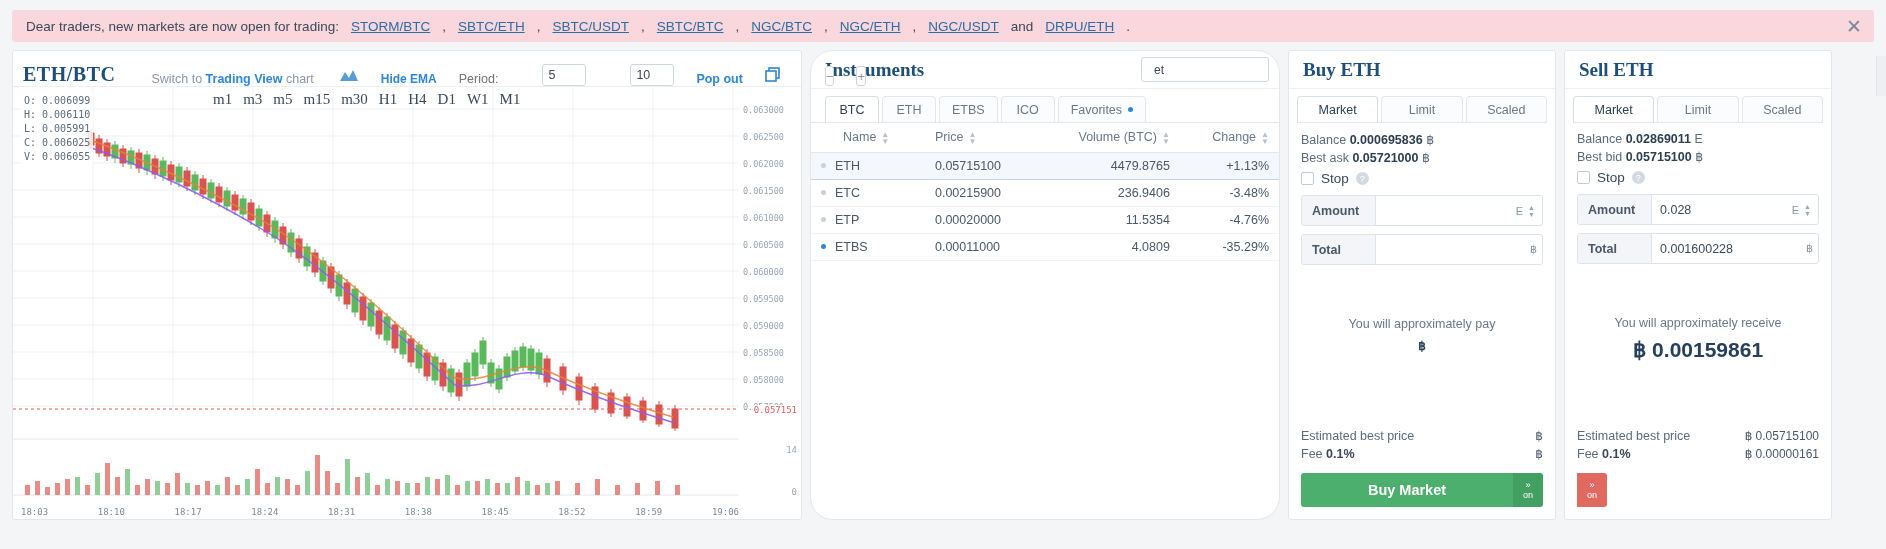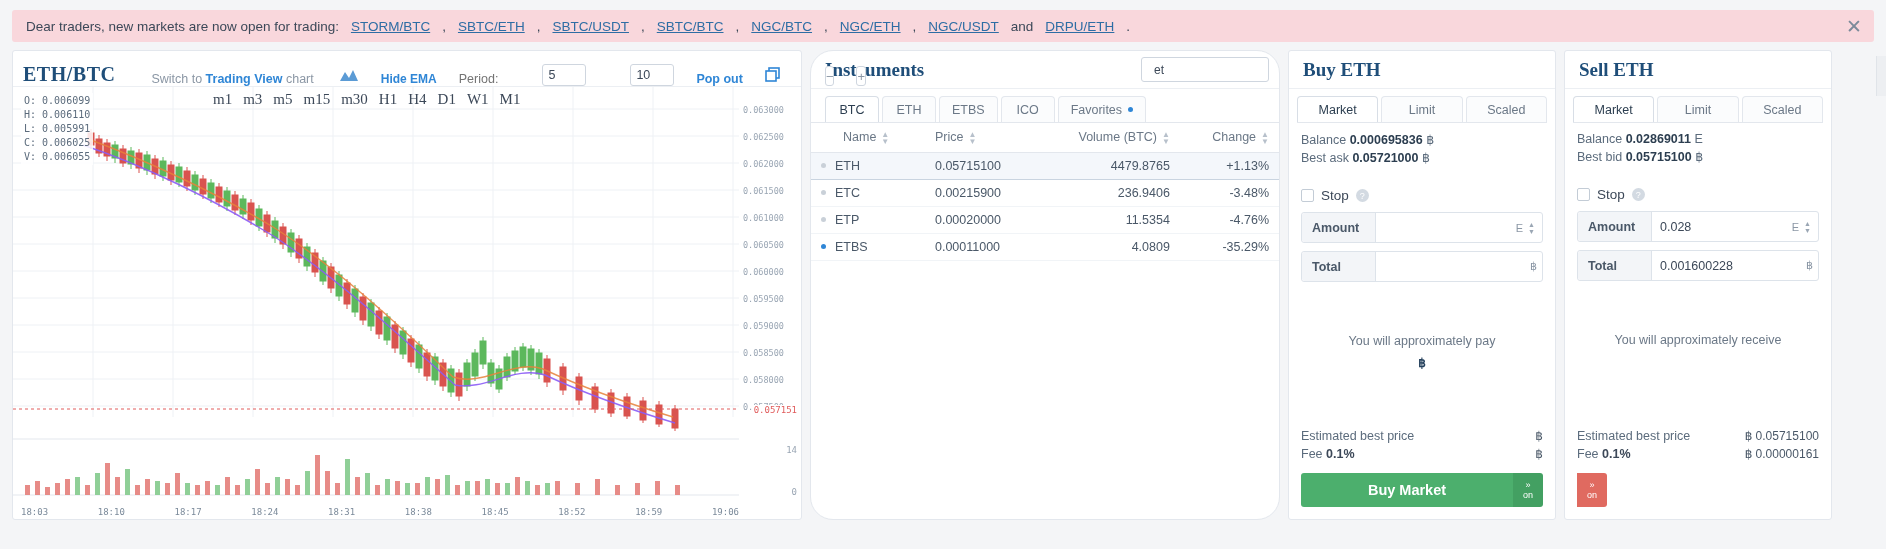--- a/index.html
+++ b/index.html
@@ -174,21 +174,21 @@
   .otab{
     flex:1;height:26px;border:1px solid #e3e7ed;border-bottom:none;
     border-radius:4px 4px 0 0;display:flex;align-items:center;justify-content:center;
     font-size:12.5px;color:#6b7887;background:#fbfcfd;cursor:pointer;
   }
   .otab.active{ background:#fff;color:#2c3e50;border-color:#d8dee6; }
   .otabs-line{ height:1px;background:#e3e7ed; margin:0 8px; }
   .obody{ padding:9px 12px 0 12px; flex:1; display:flex; flex-direction:column;}
   .bal-line{ font-size:12.5px;color:#5b6b7c;margin-bottom:3px; }
   .bal-line b{ color:#2c3e50; }
-  .stop-row{ display:flex;align-items:center;gap:7px;margin:20px 0 9px 0; }
+  .stop-row{ display:flex;align-items:center;gap:7px;margin:3px 0 9px 0; }
   .cbx{ width:13px;height:13px;border:1px solid #c3ccd6;border-radius:2px;background:#fff;cursor:pointer;}
   .stop-lbl{ font-size:13.5px;color:#3c4858; }
   .qmark{
     width:13px;height:13px;border-radius:50%;background:#d3dae2;color:#fff;
     font-size:9px;display:flex;align-items:center;justify-content:center;
   }
   .field{
     display:flex;align-items:center;height:31px;
     border:1px solid #dde3ea;border-radius:3px;margin-bottom:8px;background:#fff;
   }
@@ -764,20 +764,21 @@
         <span class="field-val">0.028</span>
         <span class="field-cur">E</span>
         <span class="spin">▲<br>▼</span>
       </div>
       <div class="field">
         <span class="field-lbl">Total</span>
         <span class="field-val">0.001600228</span>
         <span class="field-cur">฿</span>
       </div>
       <div class="approx">You will approximately receive</div>
+      <div class="approx-val big">฿ 0.00159861</div>
       <div class="est">
         <div class="est-row">
           <span>Estimated best price</span>
           <span class="est-val">฿ 0.05715100</span>
         </div>
         <div class="est-row">
           <span><span>Fee</span> <b>0.1%</b></span>
           <span class="est-val">฿ 0.00000161</span>
         </div>
       </div>

